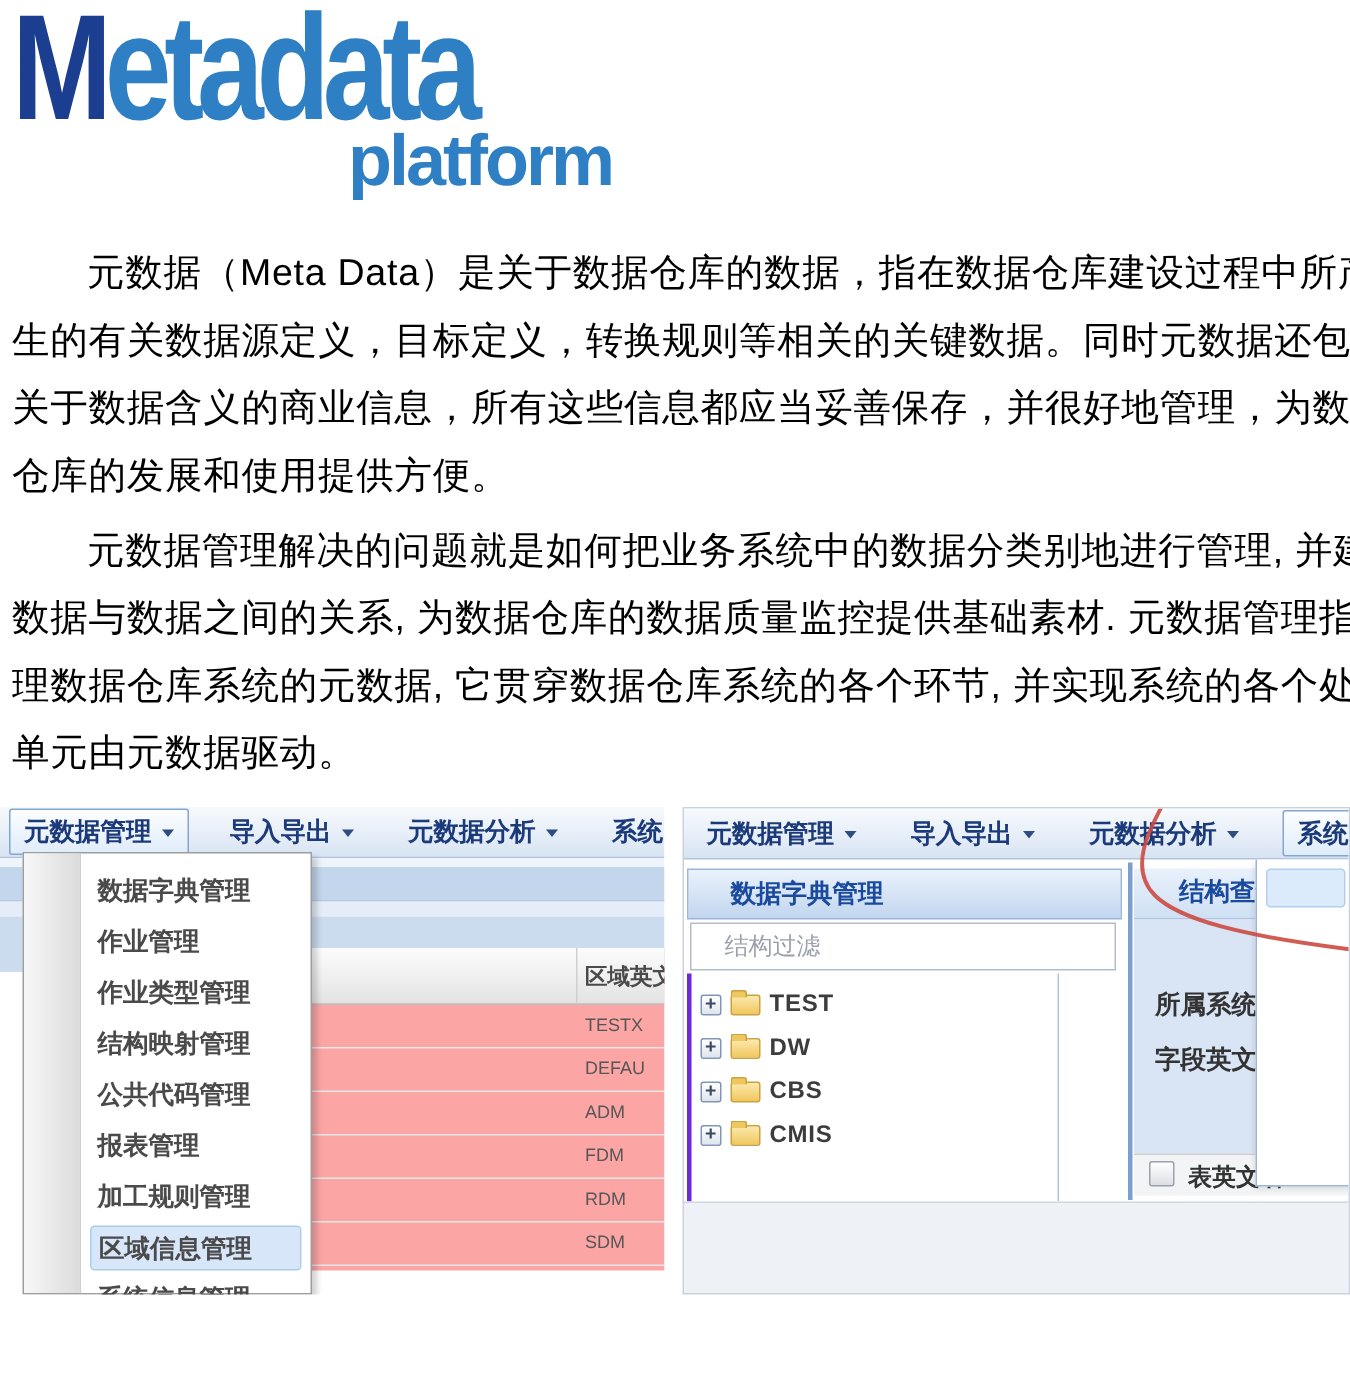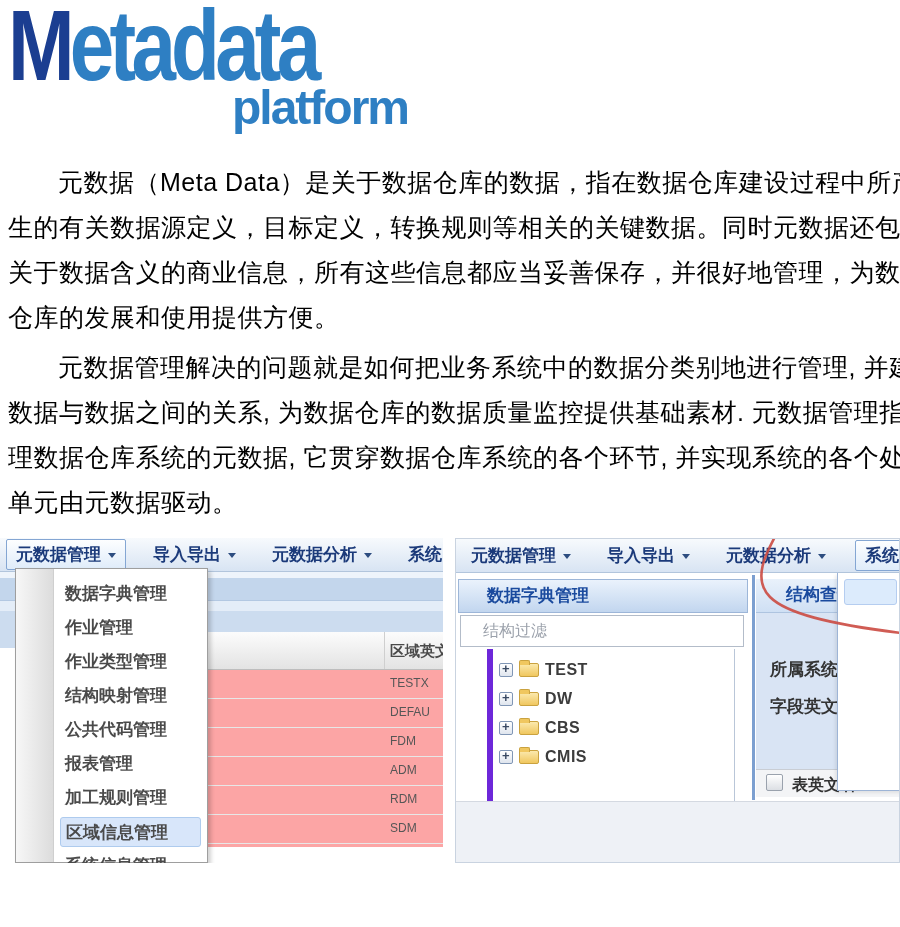--- a/index.html
+++ b/index.html
@@ -67,21 +67,21 @@
   
   .shot-right { left:455px; width:445px; height:325px; border:1px solid #c9d3e0; }
   .lpanel-header { position:absolute; left:2px; top:40px; width:290px; height:34px;
                    background:linear-gradient(#eaf2fc,#c2d6ef); border:1px solid #9db6d8;
                    line-height:32px; padding-left:28px; font-size:17px; font-weight:bold;
                    color:#1a4a9e; }
   .filter-input { position:absolute; left:4px; top:76px; width:284px; height:32px;
                   border:1px solid #b3bcc9; background:#fff; font-size:16px; color:#9ba1ab;
                   padding-left:22px; font-family:"Liberation Sans", sans-serif; }
   .treepanel { position:absolute; left:2px; top:110px; width:248px; height:152px; background:#fff;
-               border-left:6px solid #6d28d9; border-right:1px solid #b9c6d8;margin-left:29px; }
+               border-left:3px solid #6d28d9; border-right:1px solid #b9c6d8; }
   .tree-row { position:absolute; left:6px; display:flex; align-items:center; gap:6px; height:26px; }
   .plusbox { width:14px; height:14px; border:1px solid #8096b5; border-radius:2px;
              background:linear-gradient(#fff,#dfe5ee); position:relative; flex:none; }
   .plusbox::before { content:"+"; position:absolute; left:2px; top:-3px; font-size:13px;
                      font-weight:bold; color:#3a4a63; }
   .folder { width:20px; height:14px; background:linear-gradient(#fbe9ad,#f0c75f);
             border:1px solid #caa23f; border-radius:2px; position:relative; flex:none; }
   .folder::before { content:""; position:absolute; left:-1px; top:-4px; width:9px; height:4px;
                     background:#f0c75f; border:1px solid #caa23f; border-bottom:none;
                     border-radius:2px 2px 0 0; }
@@ -149,24 +149,24 @@
         <div class="vline"></div>
         <span class="htext">区域英文</span>
       </div>
       <div class="trow">
           <span class="vtext">TESTX</span>
         </div>
       <div class="trow">
           <span class="vtext">DEFAU</span>
         </div>
       <div class="trow">
+          <span class="vtext">ADM</span>
+        </div>
+      <div class="trow">
           <span class="vtext">FDM</span>
-        </div>
-      <div class="trow">
-          <span class="vtext">ADM</span>
         </div>
       <div class="trow">
           <span class="vtext">RDM</span>
         </div>
       <div class="trow">
           <span class="vtext">SDM</span>
         </div>
     </div>
 
     <div class="menubar">

